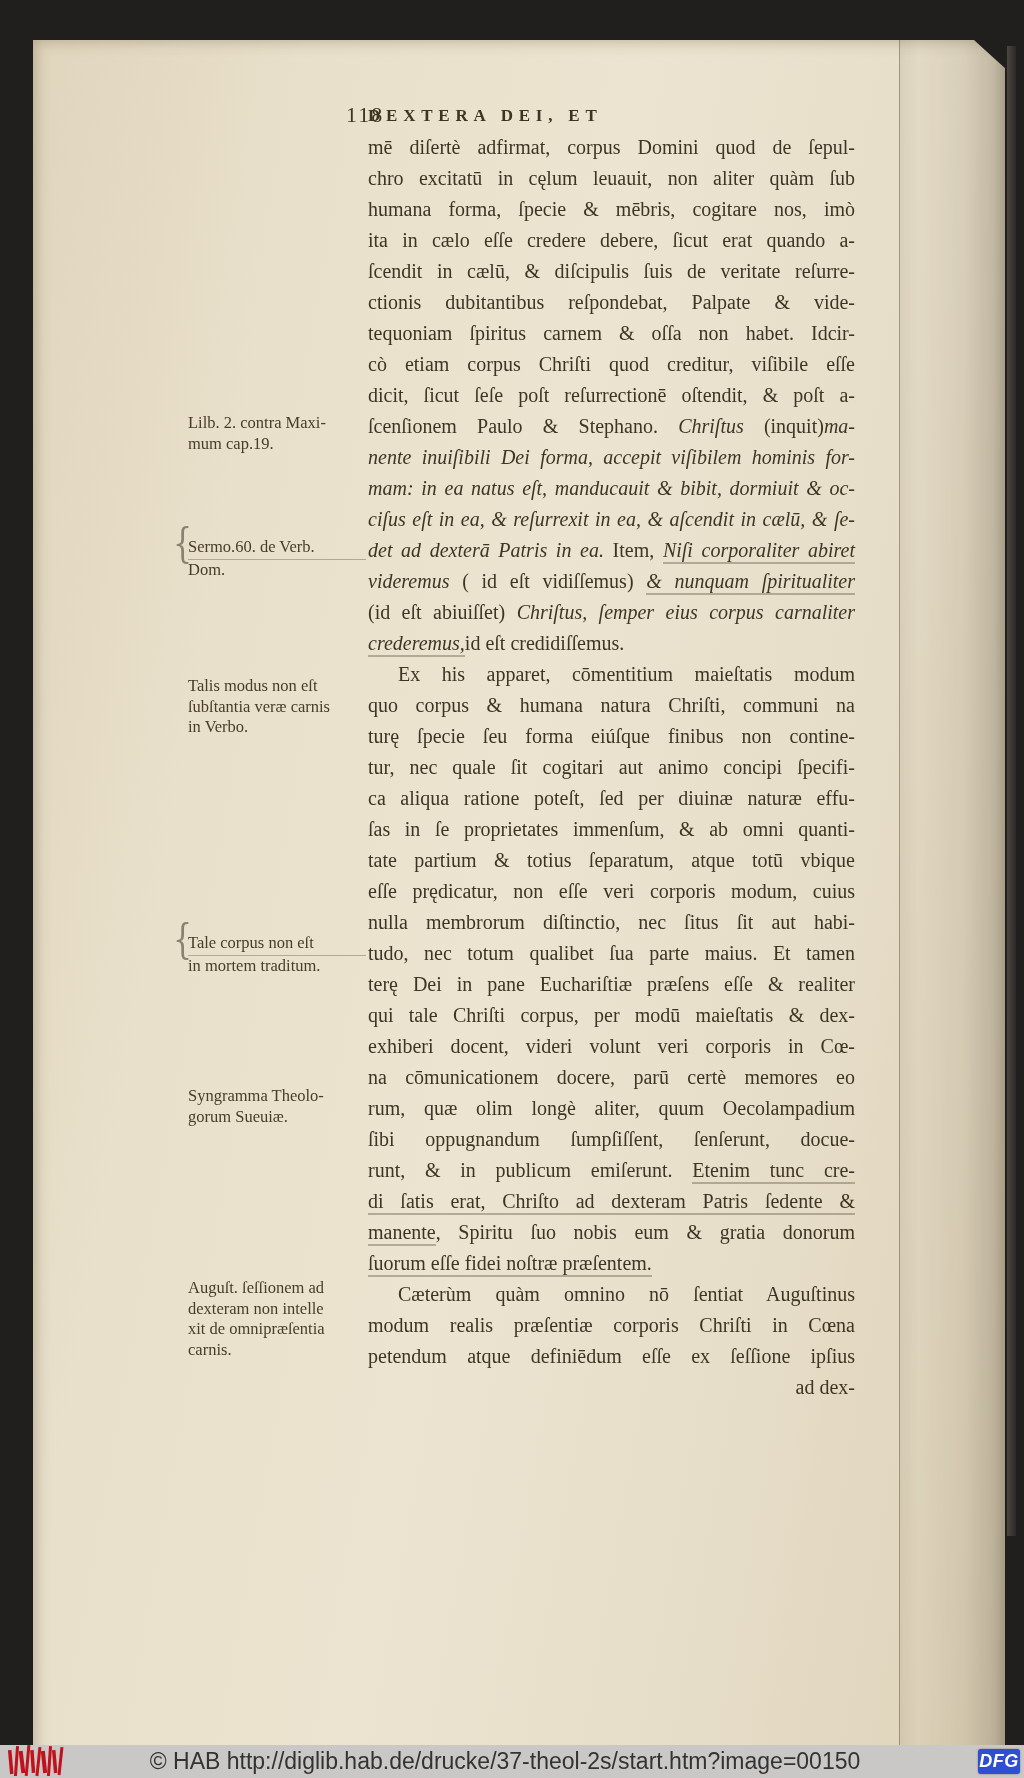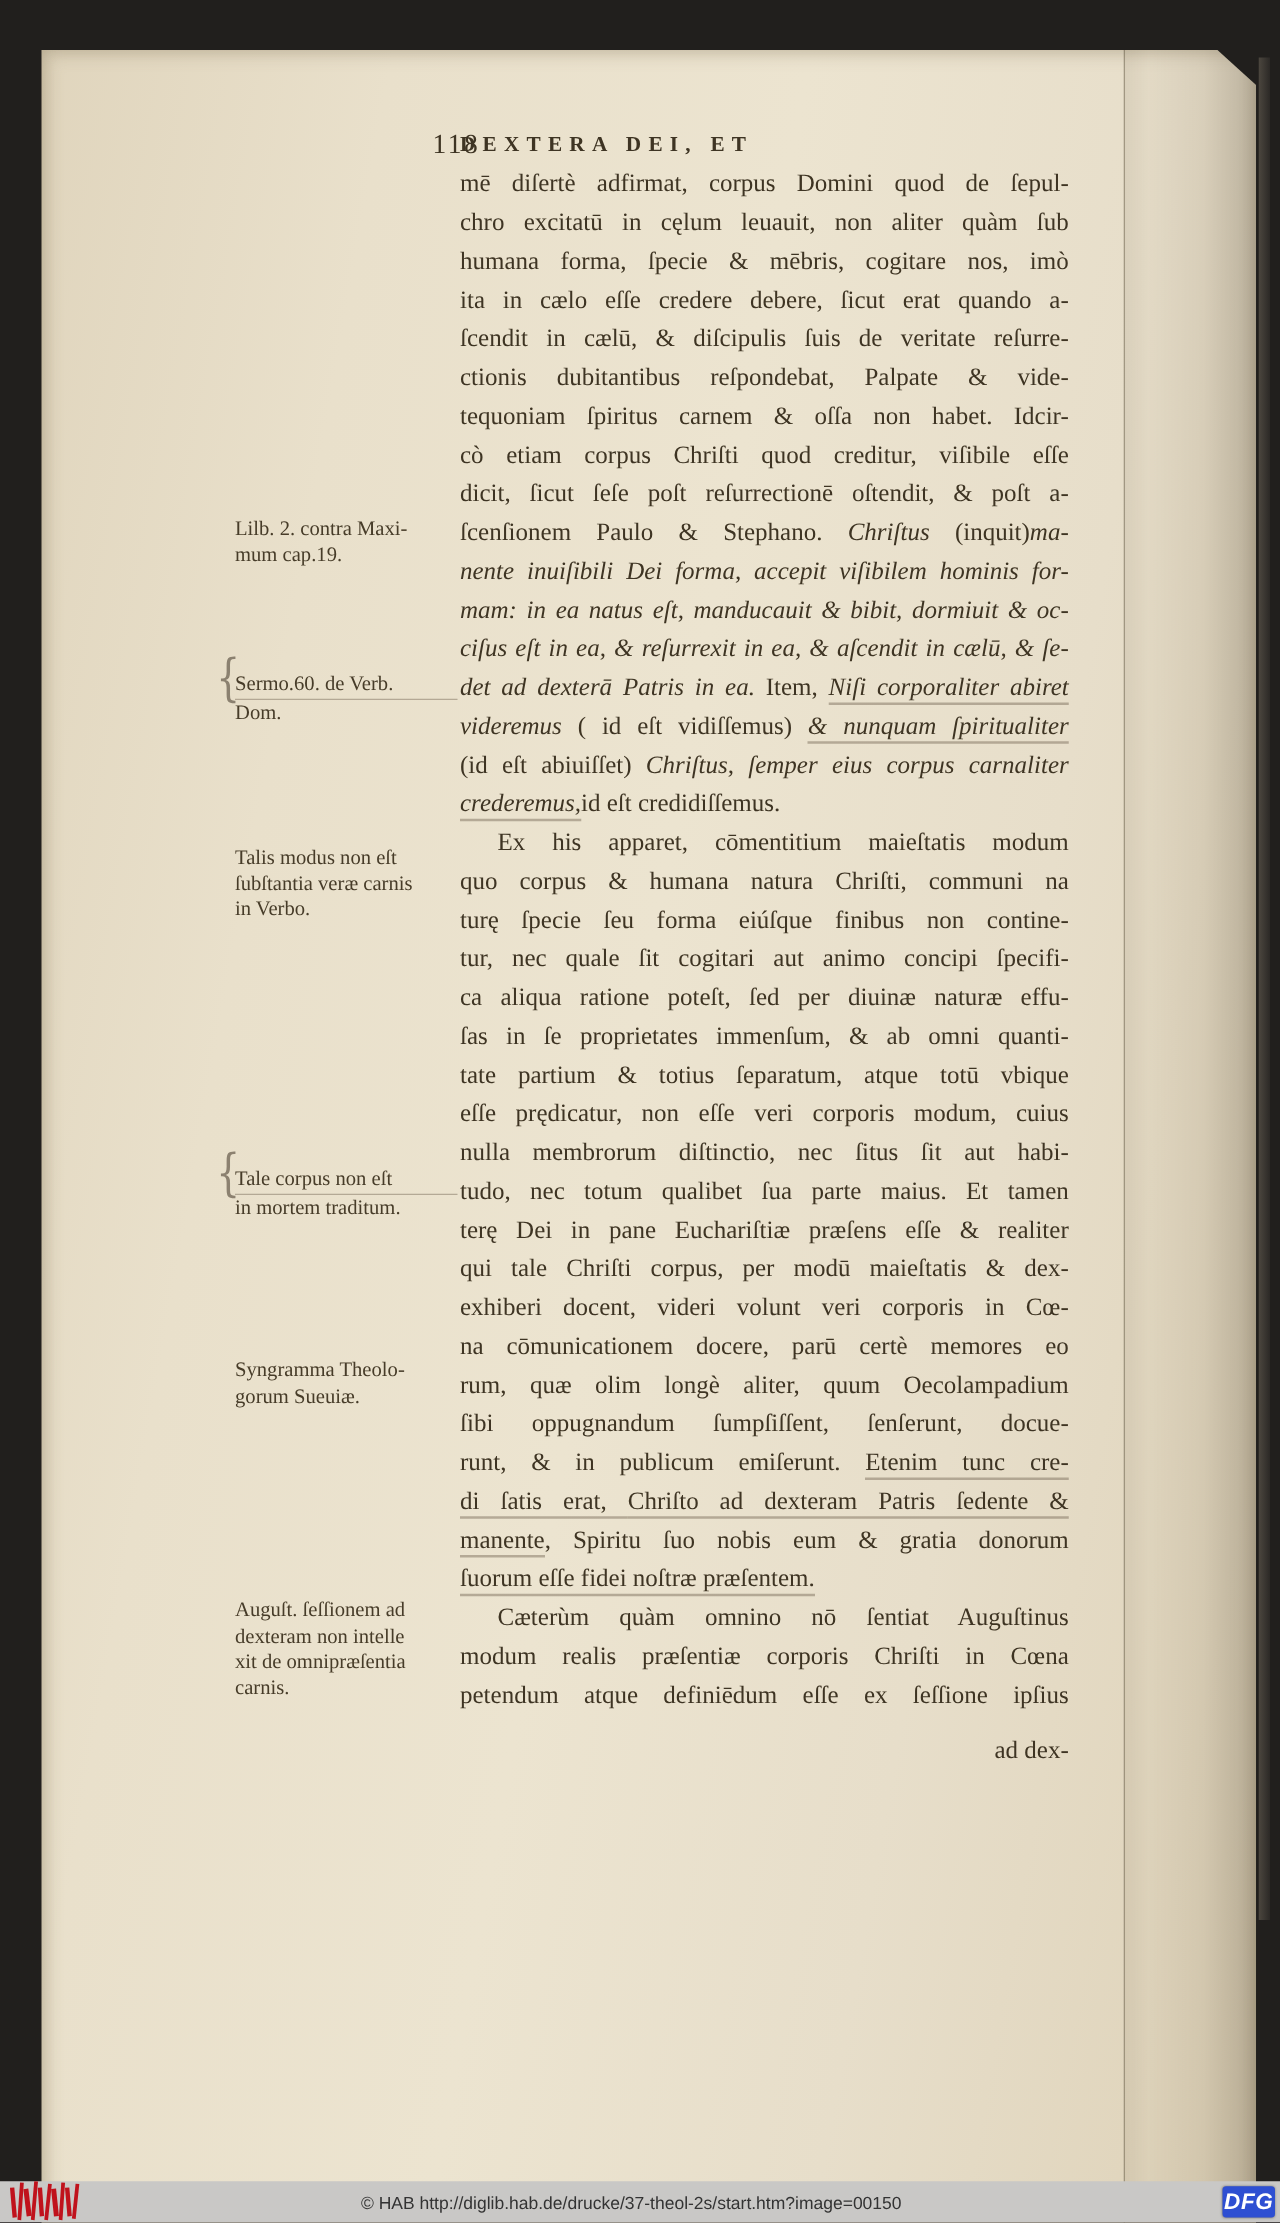--- a/index.html
+++ b/index.html
@@ -25,35 +25,35 @@
         background:linear-gradient(to right,#565047,#2e2b28);opacity:.8;}
   
   .pagenum{position:absolute;left:313px;top:62px;font-size:22px;letter-spacing:2px;}
   .running-title{position:absolute;left:335px;top:66px;width:487px;text-align:left;
         font-size:17px;font-weight:bold;letter-spacing:.34em;}
   
   .body-text{position:absolute;left:335px;top:92px;width:487px;}
   .line{height:31px;line-height:31px;font-size:20px;white-space:nowrap;
         text-align:justify;text-align-last:justify;}
   .line.nojust{text-align:left;text-align-last:left;}
-  .line.right{text-align:center;text-align-last:right;margin-top:13px;}
+  .line.right{text-align:center;text-align-last:right;}
   .line.indent{padding-left:30px;}
   .it{font-style:italic;}
   .u{border-bottom:2px solid var(--pencil);padding-bottom:1px;}
   
   .mnotes{position:absolute;left:155px;top:0;width:178px;}
   .mnote{position:absolute;left:0;width:178px;font-size:16.5px;line-height:20.5px;color:#473c29;}
   .mnote .u{border-bottom:1.5px solid var(--pencil);}
   .brace{position:absolute;left:-15px;top:-3px;font-size:30px;color:#756a5a;
         transform:scaleY(1.35);font-family:"DejaVu Serif",serif;opacity:.8;}
   
   .footer{position:absolute;left:0;bottom:0;width:1024px;height:33px;background:var(--footer-bg);
         display:flex;align-items:center;}
   .footer-text{position:absolute;left:0;width:1010px;text-align:center;
-        font-family:"Liberation Sans",sans-serif;font-size:14px;color:var(--footer-text);}
+        font-family:"Liberation Sans",sans-serif;font-size:23px;color:var(--footer-text);}
   .hab-logo{position:absolute;left:7px;top:-3px;}
   .dfg-logo{position:absolute;right:4px;top:4px;width:42px;height:25px;background:var(--dfg-blue);
         border-radius:3px;display:flex;align-items:center;justify-content:center;
         font-family:"Liberation Sans",sans-serif;font-weight:bold;font-style:italic;
         color:#fff;font-size:18px;letter-spacing:.5px;box-shadow:0 0 2px rgba(0,0,0,.4);}
 </style>
 </head>
 <body>
 
 <div class="stage">

